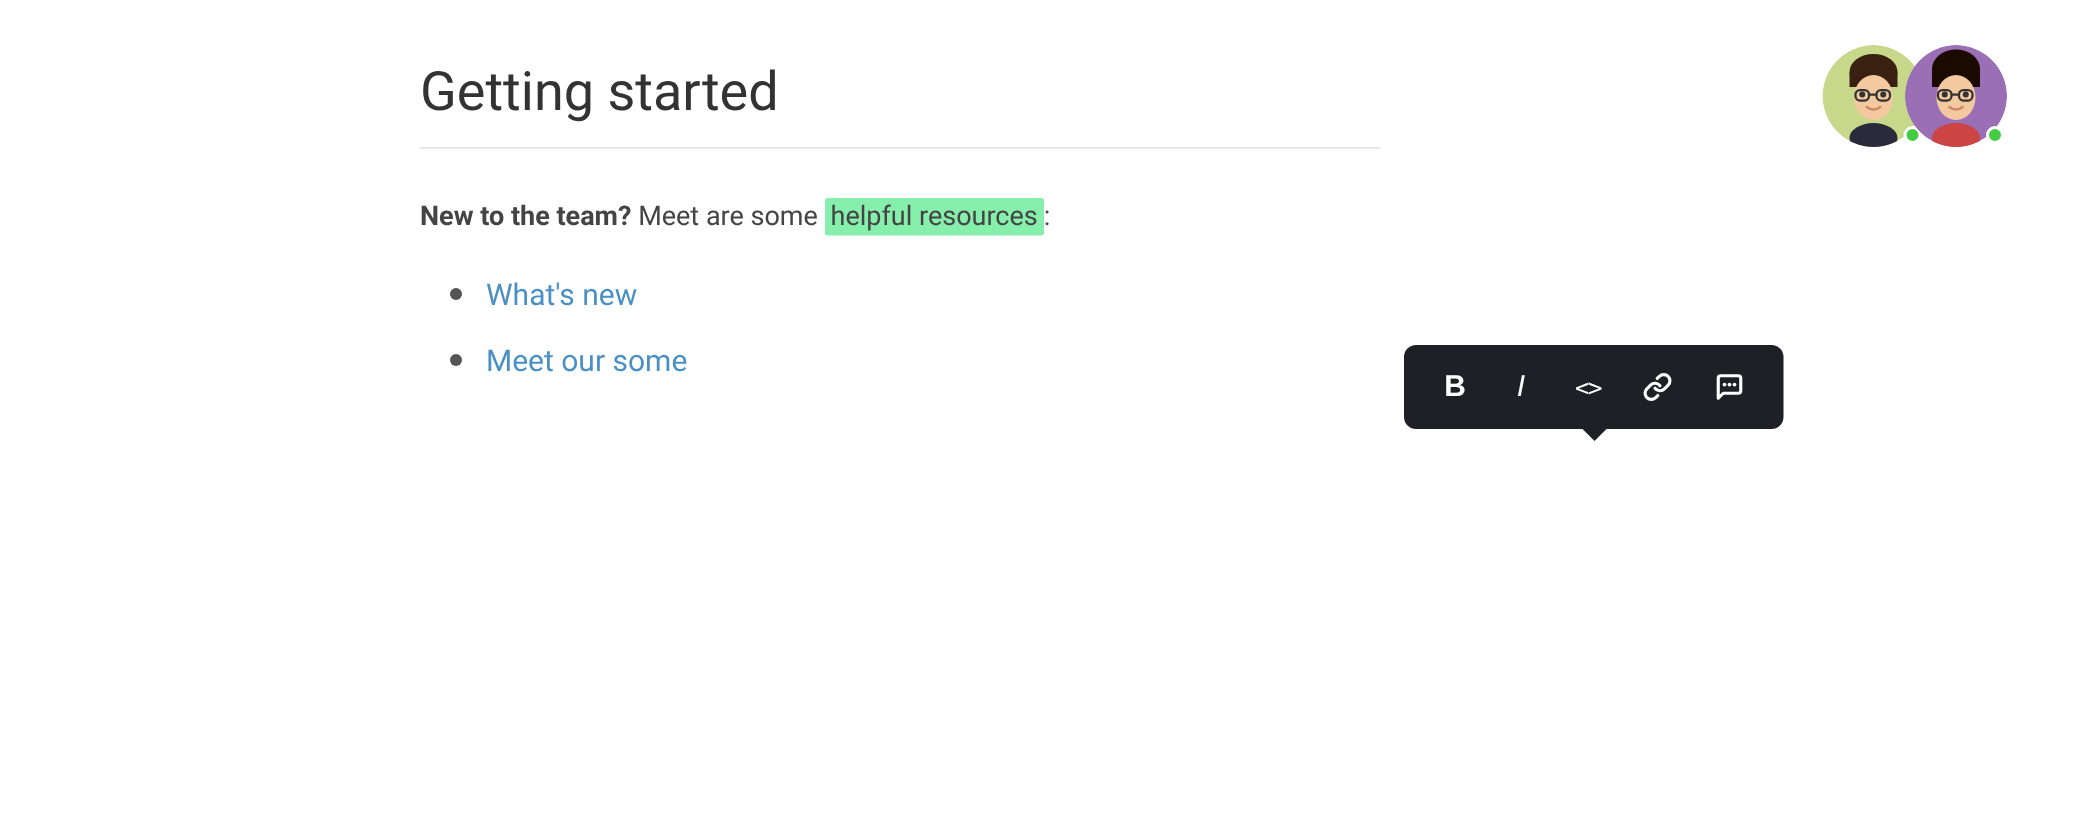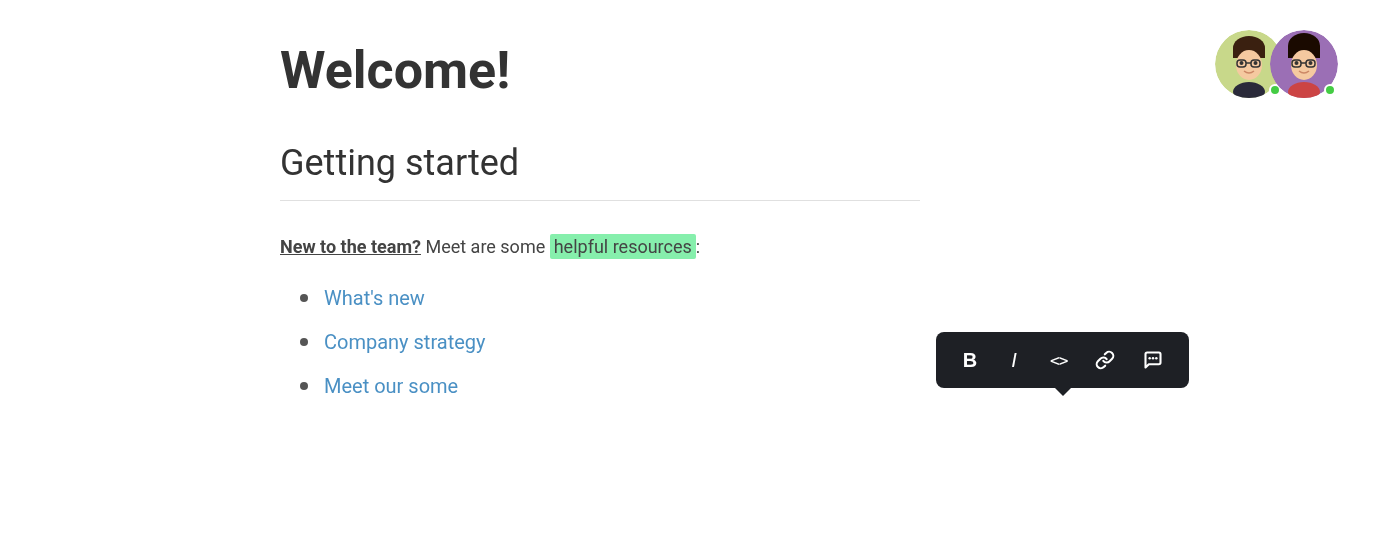--- a/index.html
+++ b/index.html
@@ -99,21 +99,20 @@
 
     .intro-text {
       font-size: 18px;
       color: #444444;
       margin-bottom: 24px;
       line-height: 1.6;
     }
 
     .intro-text strong {
       font-weight: 700;
-      text-decoration: underline;
     }
 
     .highlight {
       background: #86efac;
       padding: 2px 4px;
       border-radius: 2px;
     }
 
     .resource-list {
       list-style: none;
@@ -225,21 +224,20 @@
 
         <path d="M 29 41 Q 34 45 39 41" fill="none" stroke="#cc8866" stroke-width="1.5"></path>
 
         <ellipse cx="34" cy="62" rx="16" ry="10" fill="#cc4444"></ellipse>
       </svg>
       <div class="status-dot"></div>
     </div>
   </div>
 
   
-  <h1 class="welcome-title">Welcome!</h1>
 
   
   <div style="position: relative; display: inline-block;">
     <h2 class="getting-started-title">
       <span>Getting started</span>
     </h2>
 
     
     <div class="toolbar-popup">
       <button class="toolbar-btn" style="font-weight:900; font-size:20px;">B</button>
@@ -269,21 +267,17 @@
       <span> Meet are some </span><span class="highlight">helpful resources</span><span>:</span>
     </p>
 
     <ul class="resource-list">
       <li>
         <span class="bullet"></span>
         <a class="resource-link" href="#">What's new</a>
       </li>
       <li>
         <span class="bullet"></span>
-        <a class="resource-link" href="#">Company strategy</a>
-      </li>
-      <li>
-        <span class="bullet"></span>
         <a class="resource-link" href="#">Meet our some</a>
       </li>
     </ul>
   </div>
 </div>
 
 </body></html>

